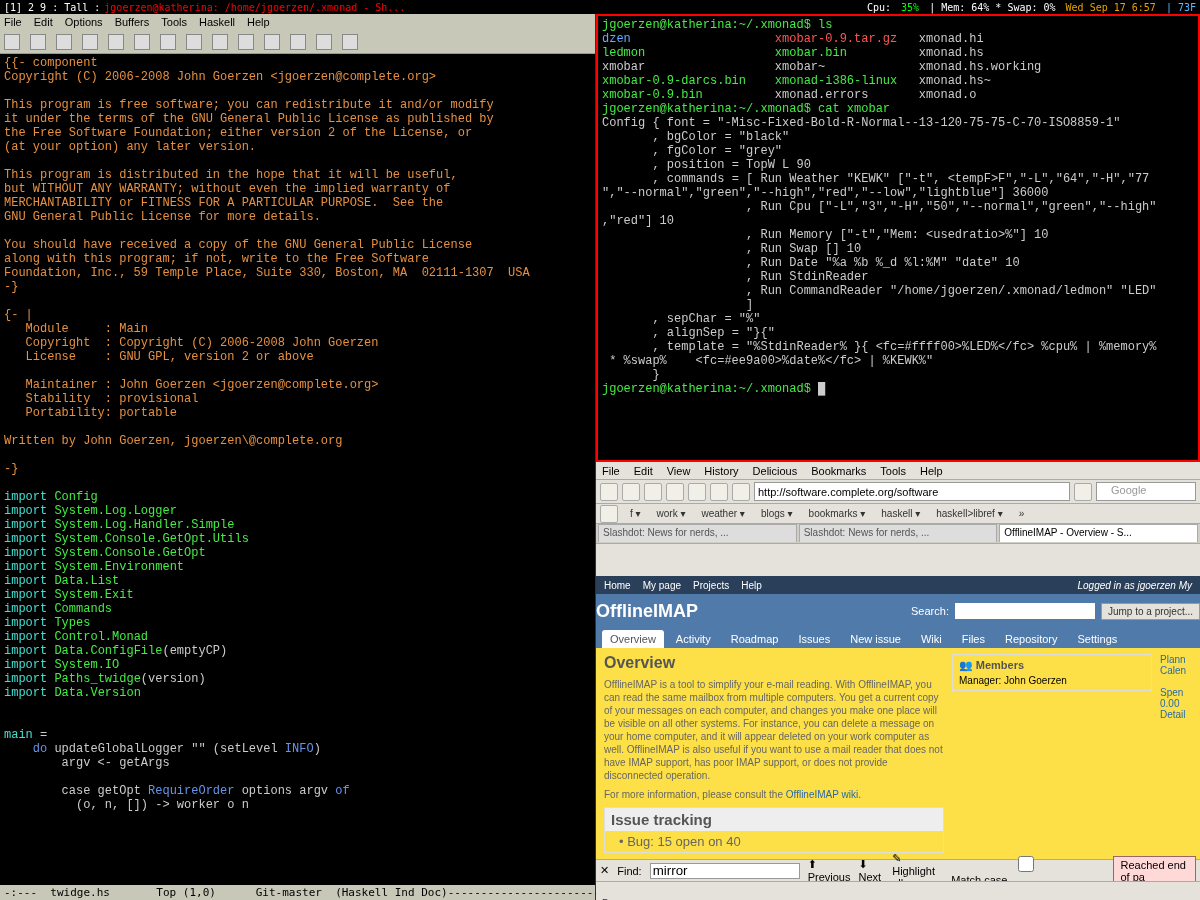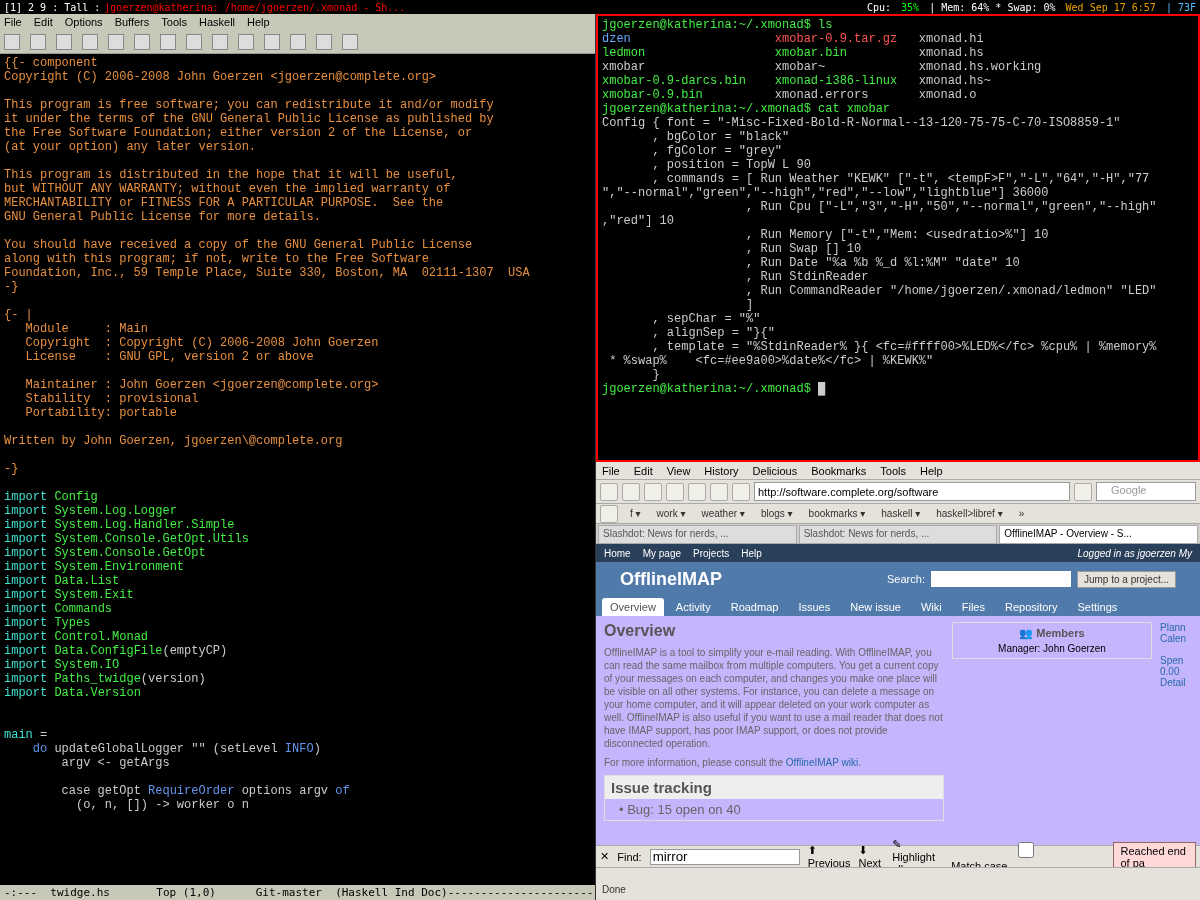--- a/index.html
+++ b/index.html
@@ -31,40 +31,40 @@
 .terminal .bin { color: #4e4; }
 .terminal .b2 { color: #6af; }
 .browser { flex: 1; background: #e4e2da; display: flex; flex-direction: column; font-family: sans-serif; font-size: 11px; }
 .browser-menu { height: 18px; display: flex; align-items: center; padding: 0 6px; gap: 14px; border-bottom: 1px solid #aaa; }
 .browser-toolbar { height: 24px; display: flex; align-items: center; padding: 0 4px; gap: 4px; border-bottom: 1px solid #aaa; }
 .bt-btn { width: 18px; height: 18px; border: 1px solid #aaa; border-radius: 2px; background: #f0f0e8; }
 .urlbar { flex: 1; height: 19px; border: 1px solid #999; background: #fff; padding: 1px 3px; display: flex; align-items: center; }
 .searchbar { width: 100px; height: 19px; border: 1px solid #999; background: #fff; padding: 1px 14px; color: #999; }
 .bookmark-bar { height: 20px; display: flex; align-items: center; padding: 0 4px; gap: 8px; border-bottom: 1px solid #aaa; font-size: 10px; }
 .bm { padding: 1px 4px; color: #333; }
-.tabs { height: 20px; display: flex; align-items: center; padding: 0 2px; gap: 2px; background: #d0cec6; border-bottom: 1px solid #aaa; font-size: 10px; }
+.tabs { height: 20px; display: flex; align-items: flex-start; padding: 0 2px; gap: 2px; background: #d0cec6; border-bottom: 1px solid #aaa; font-size: 10px; }
 .tab { flex: 1; height: 18px; background: #ddd; border: 1px solid #aaa; border-bottom: none; padding: 2px 4px; overflow: hidden; white-space: nowrap; color: #555; }
 .tab.active { background: #fff; color: #000; }
-.page { flex: 1; background: #c4b5fd; display: flex; flex-direction: column; overflow: hidden; }
+.page { flex: 1; background: #fde047; display: flex; flex-direction: column; overflow: hidden; margin-top: 32px; }
 .page-header-top { background: #2a3f5a; color: #fff; height: 18px; display: flex; align-items: center; padding: 0 8px; gap: 12px; font-size: 10px; }
 .page-header-top .login { margin-left: auto; font-style: italic; }
-.page-header { background: #507aaa; color: #fff; height: 34px; display: flex; align-items: center; padding: 0 24px; }
+.page-header { background: #507aaa; color: #fff; height: 34px; display: flex; align-items: center; padding: 0 0; }
 .page-header h1 { font-size: 18px; font-weight: bold; }
 .page-header .search-lbl { margin-left: auto; margin-right: 6px; font-size: 11px; }
 .page-header input { width: 140px; height: 16px; border: 1px solid #fff; }
 .page-header .jump { background: #e4e2da; color: #333; padding: 2px 6px; margin-left: 6px; border: 1px solid #999; font-size: 10px; }
 .page-tabs { background: #507aaa; height: 20px; display: flex; align-items: flex-end; gap: 4px; padding: 0 6px; font-size: 11px; }
 .ptab { padding: 3px 8px; color: #fff; }
 .ptab.active { background: #fff; color: #555; border-radius: 3px 3px 0 0; }
 .page-body { flex: 1; display: flex; padding: 6px 8px; gap: 8px; overflow: hidden; }
 .main-col { flex: 1; }
 .main-col h2 { font-size: 16px; color: #555; margin-bottom: 6px; }
 .main-col p { font-size: 10px; color: #666; line-height: 13px; margin-bottom: 6px; }
 .main-col a { color: #2a6aaa; }
-.side-col { width: 200px; text-align: center; }
+.side-col { width: 200px; }
 .side-col .box { border: 1px solid #ddd; padding: 4px 6px; margin-bottom: 4px; font-size: 10px; }
 .side-col .box h3 { font-size: 11px; color: #555; margin-bottom: 3px; }
 .side-col2 { width: 32px; font-size: 10px; color: #2a6aaa; overflow: hidden; }
 .issue-box { border: 1px solid #ddd; margin-top: 4px; }
 .issue-box .hdr { background: #eee; padding: 3px 6px; font-size: 15px; color: #555; font-weight: bold; }
 .issue-box .body { padding: 3px 14px; font-size: 13px; color: #666; }
 .findbar { height: 22px; background: #e4e2da; border-top: 1px solid #aaa; display: flex; align-items: center; padding: 0 4px; gap: 8px; font-size: 11px; }
 .findbar input { width: 150px; height: 16px; border: 1px solid #999; padding: 0 2px; }
 .findbar .end { margin-left: auto; background: #ffd8d8; padding: 2px 6px; border: 1px solid #966; }
 .browser-status { height: 18px; background: #e4e2da; border-top: 1px solid #aaa; padding: 16px 6px; font-size: 10px; color: #333; }

